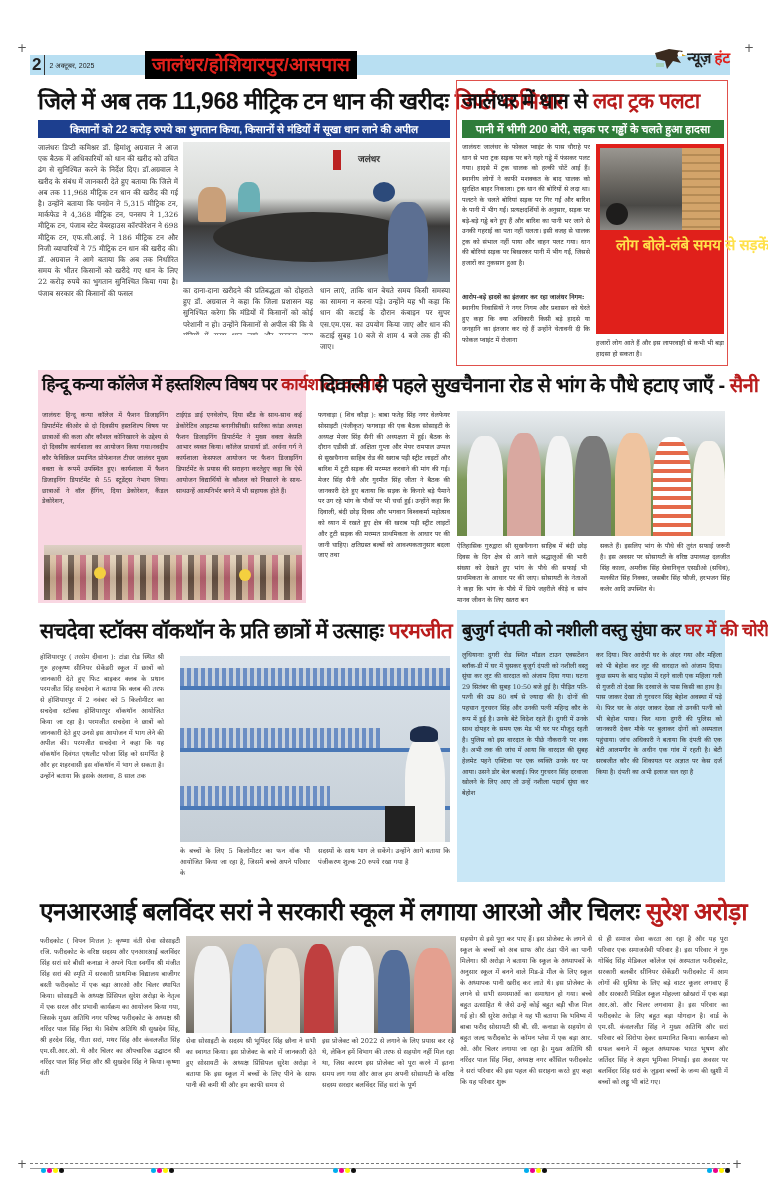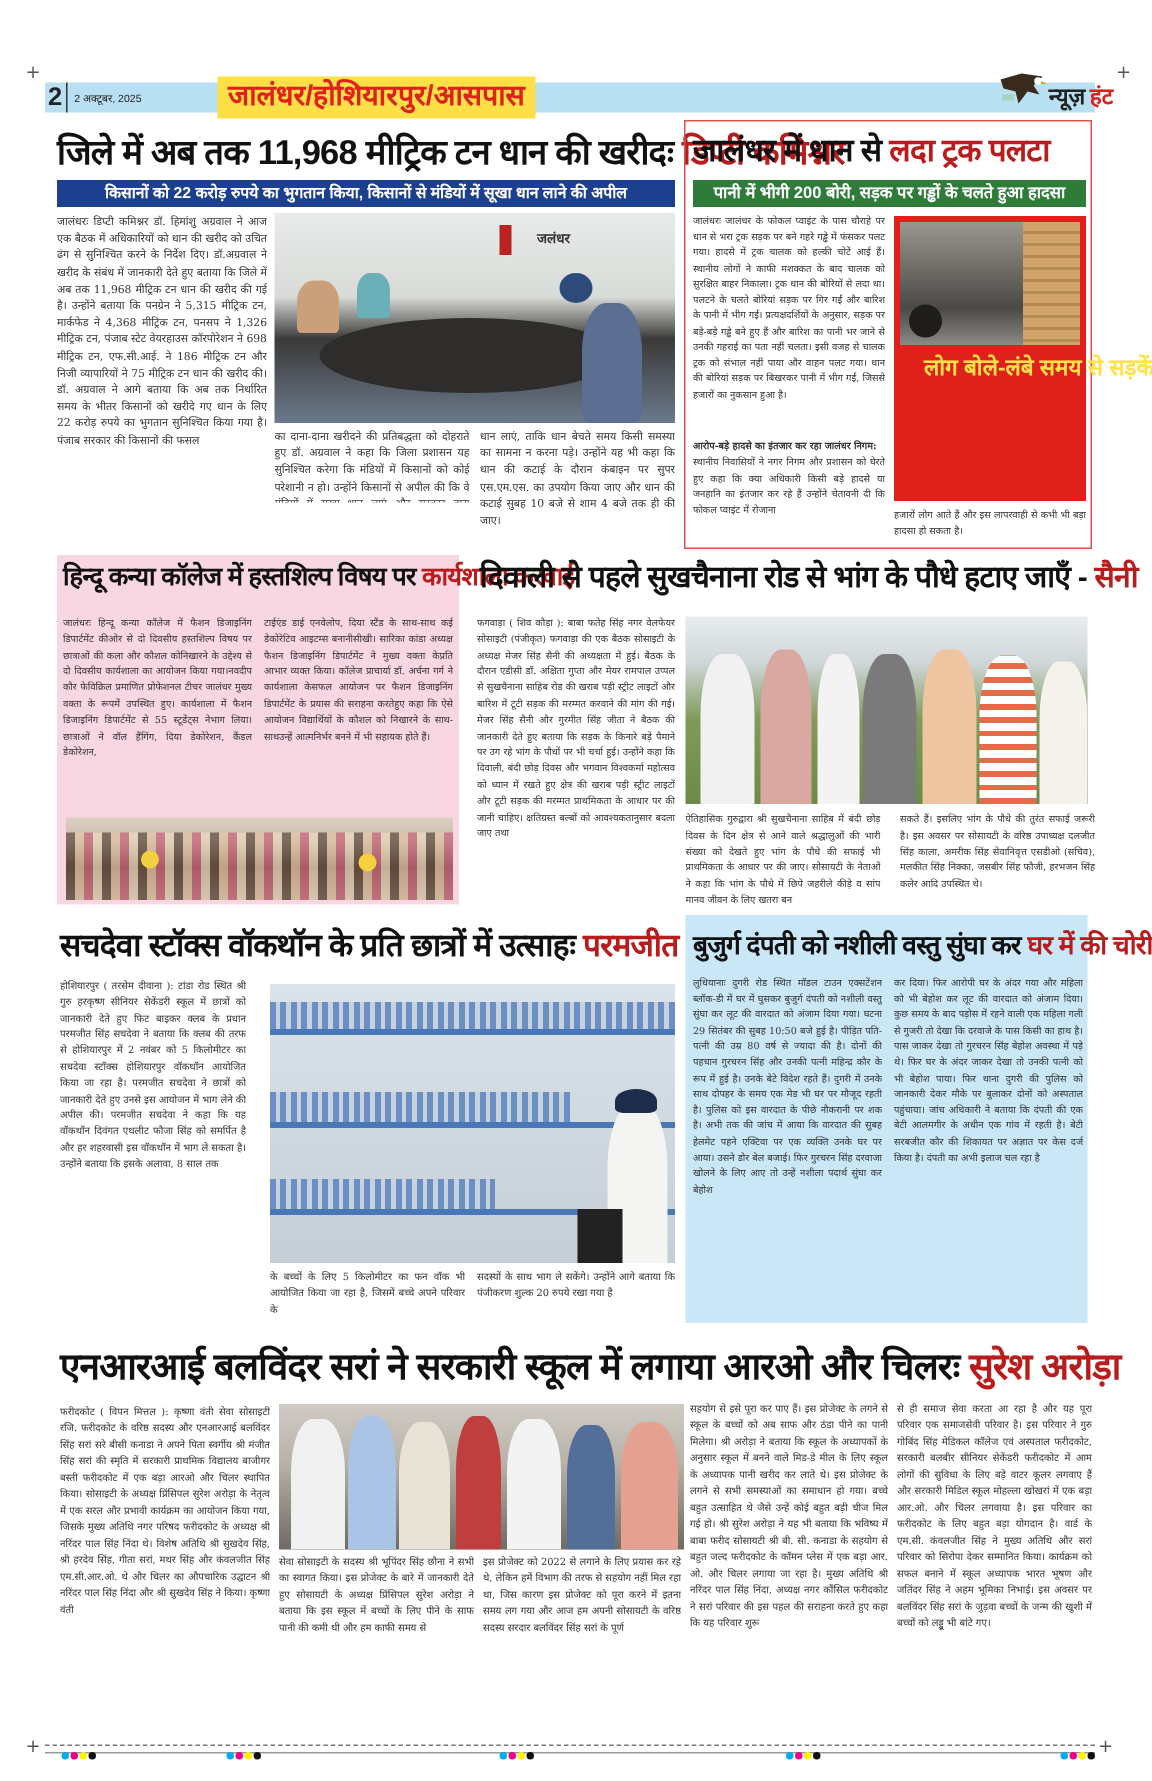--- a/index.html
+++ b/index.html
@@ -2,42 +2,42 @@
 <html><head>
 <meta charset="utf-8">
 <style>
 *{box-sizing:border-box;margin:0;padding:0}
 body{width:768px;height:1187px;background:#fff;font-family:"DejaVu Serif",serif;color:#222;position:relative;overflow:hidden}
 .abs{position:absolute}
 .reg{position:absolute;font-family:"DejaVu Sans",sans-serif;font-size:12px;color:#555;line-height:1}
 .masthead{position:absolute;left:30px;top:55px;width:700px;height:20px;background:#b8dff2;display:flex;align-items:center}
 .pg-num{font-family:"Liberation Sans",sans-serif;font-weight:bold;font-size:17px;color:#222;padding:0 3px 0 2px;border-right:1.5px solid #333;height:20px;line-height:20px}
 .pg-date{font-family:"Liberation Sans",sans-serif;font-size:7px;color:#222;padding-left:4px}
-.brand{position:absolute;right:26px;top:47px;display:flex;align-items:flex-end}
+.brand{position:absolute;right:38px;top:47px;display:flex;}
 .brand .bird{width:34px;height:26px;position:relative}
 .brand .name{font-family:"Liberation Sans",sans-serif;font-weight:bold;font-size:15px}
 .headline{font-family:"Liberation Sans",sans-serif;font-weight:bold;color:#111;white-space:nowrap;letter-spacing:-0.5px}
 .headline .red{color:#b91c1c}
 .body-text{font-size:7.2px;line-height:11.2px;color:#333;text-align:justify;overflow:hidden}
 .photo{position:absolute;overflow:hidden}
 .bar{position:absolute;font-family:"Liberation Sans",sans-serif;font-weight:bold;color:#fff;text-align:center;white-space:nowrap}
 .cmyk{position:absolute;top:1168px;display:flex;gap:1px}
 .cmyk i{display:block;width:5px;height:5px;border-radius:50%}
 </style>
 </head>
 <body>
 
 <div class="reg" style="left:17px;top:42px">+</div>
 <div class="reg" style="left:744px;top:42px">+</div>
 
 <div class="masthead">
   <span class="pg-num">2</span>
   <span class="pg-date">2 अक्टूबर, 2025</span>
 </div>
-<div style="position:absolute;left:145px;top:51px;width:212px;height:28px;background:#fde047">
+<div style="position:absolute;left:145px;top:51px;width:212px;height:28px;background:#000000">
   <div style="font-family:'Liberation Sans',sans-serif;font-weight:bold;font-size:19px;color:#e0201b;text-align:center;line-height:28px;white-space:nowrap">जालंधर/होशियारपुर/आसपास</div>
 </div>
 <div class="brand">
   <div class="bird">
     <svg width="34" height="26" viewBox="0 0 34 26">
         <path d="M2 6 L16 2 L30 4 L24 10 L28 16 L20 14 L14 22 L12 14 L4 12 Z" fill="#3a2a1e"></path>
         <circle cx="27" cy="7" r="2.5" fill="#fff"></circle>
         <path d="M29 7 L33 9 L29 9 Z" fill="#d9a21a"></path>
         <rect x="3" y="16" width="8" height="4" fill="#9c9" opacity=".6"></rect>
       </svg>

